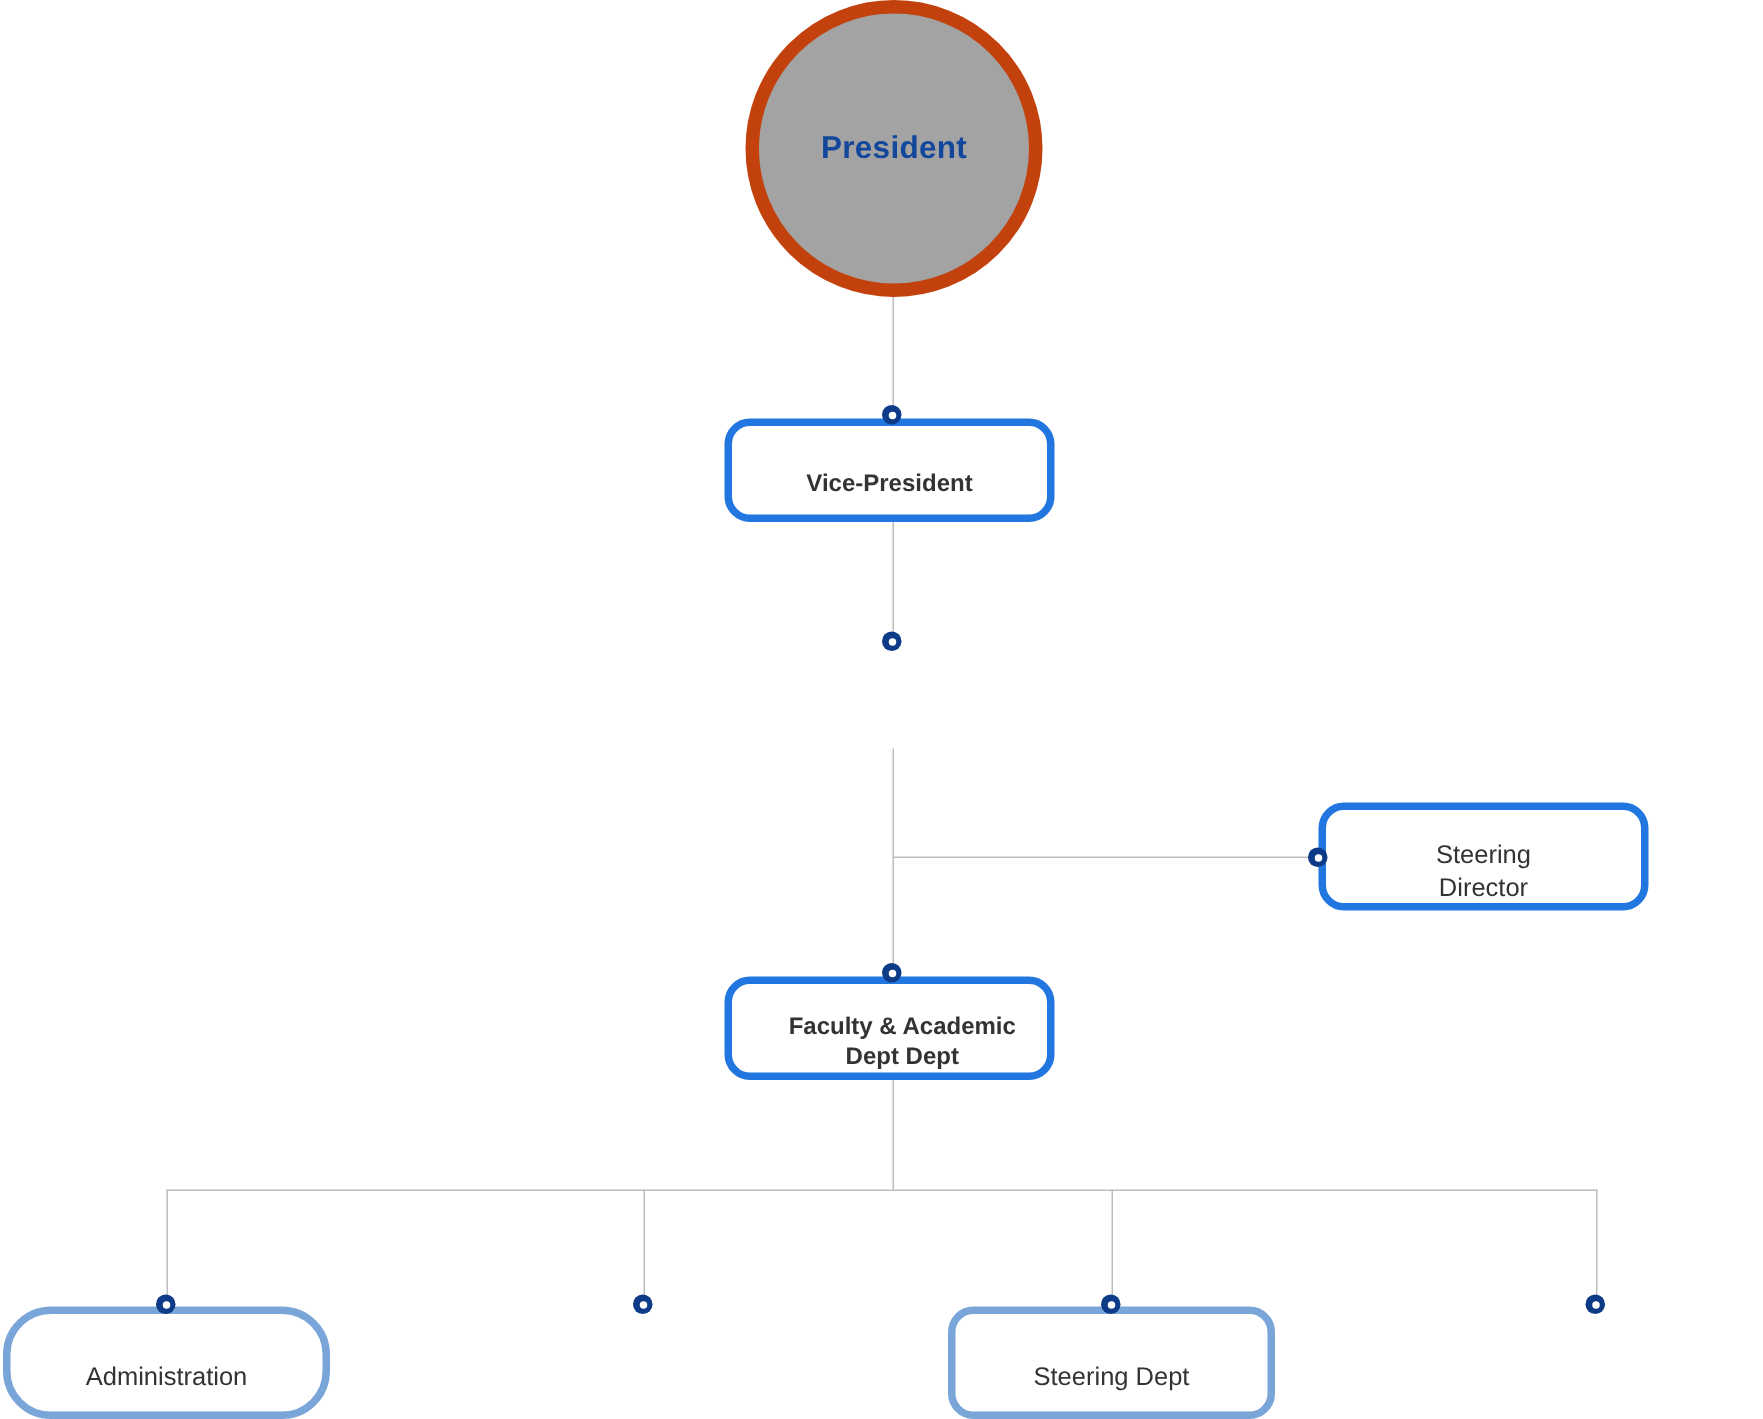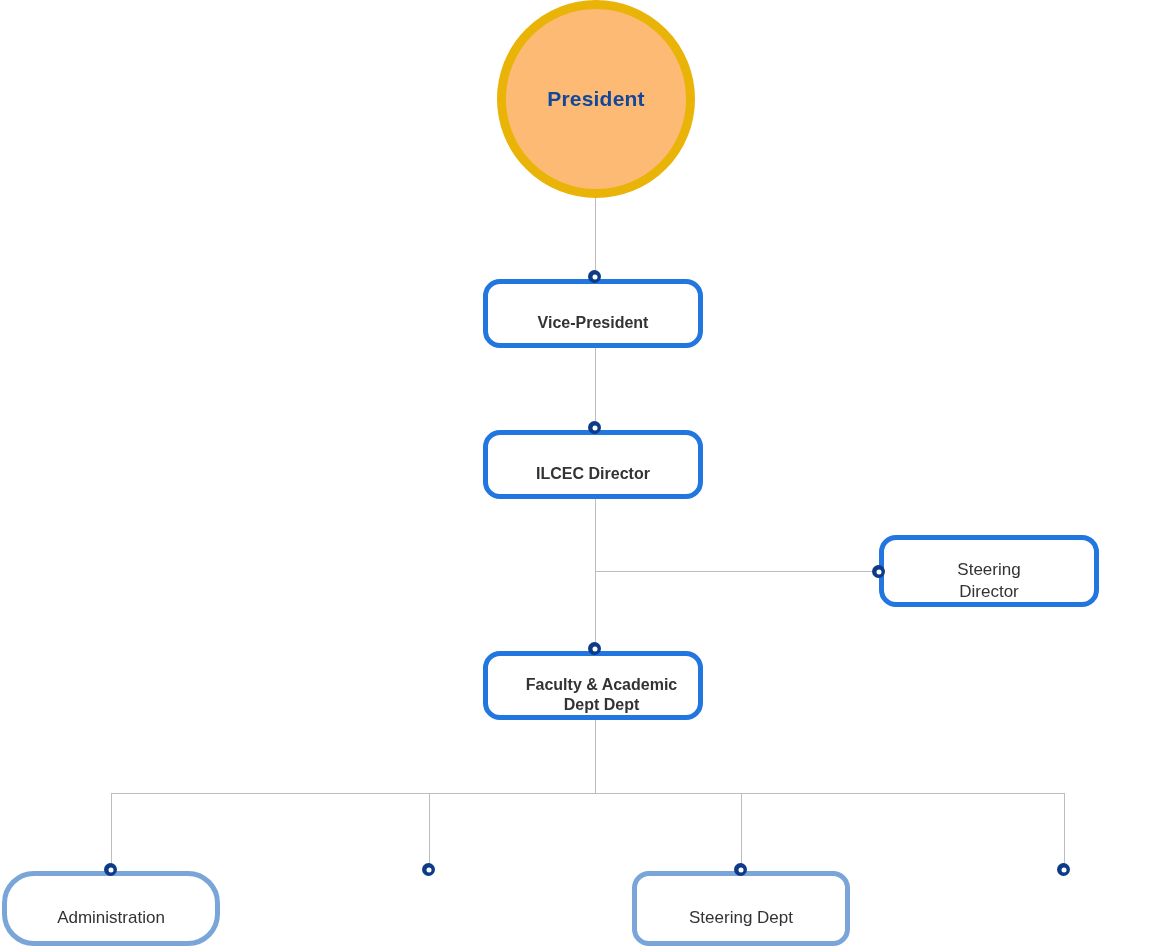--- a/index.html
+++ b/index.html
@@ -47,22 +47,22 @@
     height: 5px;
     border-radius: 50%;
     background: #ffffff;
   }
 
   
   .president-node {
     position: absolute;
     box-sizing: border-box;
     border-radius: 50%;
-    background: #fdba74;
-    border: 9px solid #eab308;
+    background: #a3a3a3;
+    border: 9px solid #c2410c;
     display: flex;
     align-items: center;
     justify-content: center;
     z-index: 5;
   }
   .president-label {
     color: #13479b;
     font-size: 21px;
     font-weight: bold;
     letter-spacing: 0.2px;
@@ -122,23 +122,20 @@
 
   <div class="president-node" style="left:497px; top:0px; width:198px; height:198px;">
     <span class="president-label">President</span>
   </div>
 
   <div class="box-node primary" style="left:483px; top:279px; width:220px; height:69px;">
     <span class="box-label bold">Vice-President</span>
   </div>
   <div class="node-dot" style="left:588px; top:270px;"></div>
 
-  <div class="box-node primary" style="left:483px; top:430px; width:220px; height:69px;">
-    <span class="box-label bold">ILCEC Director</span>
-  </div>
   <div class="node-dot" style="left:588px; top:421px;"></div>
 
   <div class="box-node primary" style="left:879px; top:535px; width:220px; height:72px;align-items:center;">
     <span class="box-label regular"><span>Steering</span><br><span>Director</span></span>
   </div>
   <div class="node-dot" style="left:872px; top:565px;"></div>
 
   <div class="box-node primary" style="left:483px; top:651px; width:220px; height:69px;padding-left:17px;">
     <span class="box-label bold"><span>Faculty &amp; Academic</span><br><span>Dept Dept</span></span>
   </div>

